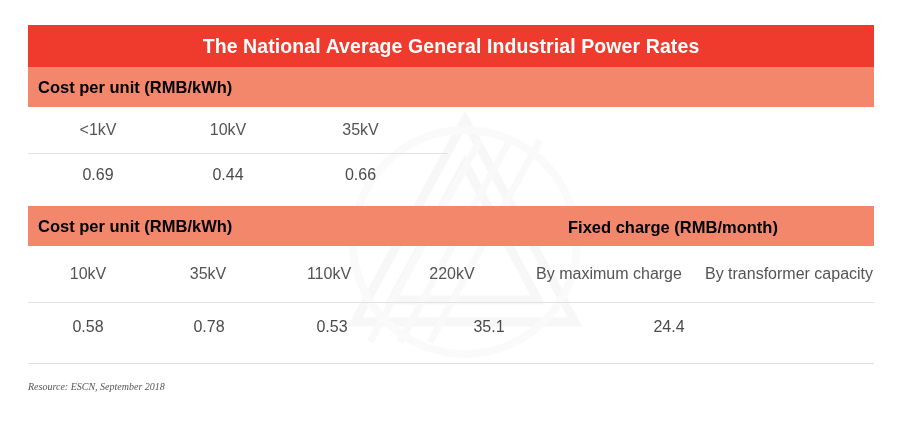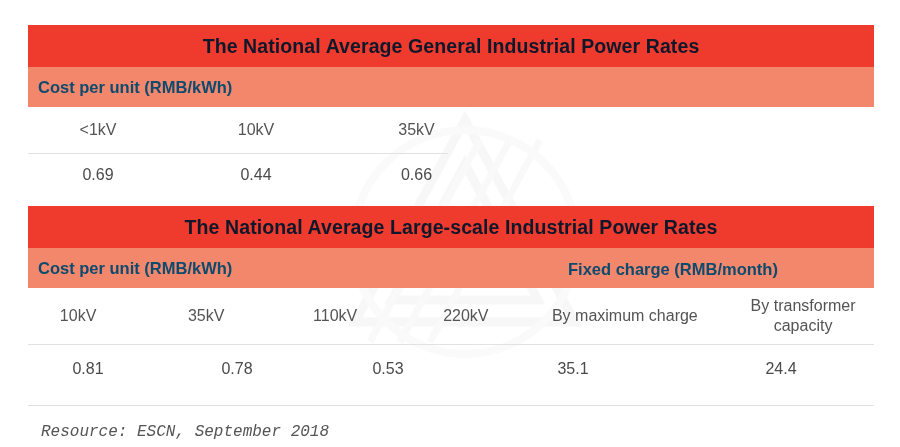--- a/index.html
+++ b/index.html
@@ -36,35 +36,35 @@
   .sheet {
     position: absolute;
     left: 28px;
     top: 25px;
     width: 846px;
     z-index: 1;
   }
 
   .title-bar {
     background: #ee3b2e;
-    color: #0f172a;
+    color: #ffffff;
     height: 42px;
     line-height: 42px;
     text-align: center;
     font-size: 19.5px;
     font-weight: bold;
     letter-spacing: 0.1px;
     white-space: nowrap;
     overflow: hidden;
   }
 
   .subhead-bar {
     position: relative;
     background: #f2876c;
-    color: #0c4a6e;
+    color: #000000;
     height: 40px;
     font-size: 16.5px;
     font-weight: bold;
   }
   .subhead-bar .sh-left {
     position: absolute;
     left: 10px;
     top: 0;
     line-height: 40px;
     white-space: nowrap;
@@ -77,21 +77,20 @@
     white-space: nowrap;
   }
 
   .grid {
     position: relative;
     background: transparent;
   }
   .row {
     display: flex;
     width: 100%;
-    gap: 28px;
   }
   .row.head-row { height: 46px; }
   .row.val-row  { height: 42px; }
   .row.head-row-2 { height: 56px; }
   .row.val-row-2  { height: 48px; }
 
   .cell {
     display: flex;
     align-items: center;
     justify-content: center;
@@ -117,26 +116,25 @@
     position: relative;
     margin-top: 12px;
   }
   .footer .fline {
     height: 1px;
     background: #e0e0e0;
     width: 100%;
   }
   .resource {
     margin-top: 17px;
-    font-family: Liberation Mono, monospace;
+    font-family: Liberation Serif, serif;
     font-style: italic;
-    font-size: 16px;
+    font-size: 10px;
     color: #555555;
     white-space: nowrap;
-    margin-left: 13px;
   }
 </style>
 </head>
 <body>
 
 <div id="infographic">
 
   <div class="watermark">
     <svg viewBox="0 0 270 270" width="270" height="270" aria-hidden="true">
       <g fill="none" stroke="#e8e8e8" stroke-width="9">
@@ -171,39 +169,38 @@
       <div class="row val-row">
         <div class="cell val" style="width:140px">0.69</div>
         <div class="cell val" style="width:120px">0.44</div>
         <div class="cell val" style="width:145px">0.66</div>
         <div class="cell val" style="flex:1"></div>
       </div>
     </div>
 
     <div class="spacer-after-t1"></div>
 
-    <div class="title-bar">The National Average Large-scale Industrial Power Rates</div>
 
     <div class="subhead-bar">
       <span class="sh-left">Cost per unit (RMB/kWh)</span>
       <span class="sh-right">Fixed charge (RMB/month)</span>
     </div>
 
     <div class="grid">
       <div class="row head-row-2">
         <div class="cell head" style="width:120px">10kV</div>
         <div class="cell head" style="width:120px">35kV</div>
         <div class="cell head" style="width:122px">110kV</div>
         <div class="cell head" style="width:124px">220kV</div>
         <div class="cell head" style="width:190px">By maximum charge</div>
         <div class="cell head" style="width:170px">By transformer capacity</div>
       </div>
       <div class="hline"></div>
       <div class="row val-row-2">
-        <div class="cell val" style="width:120px">0.81</div>
+        <div class="cell val" style="width:120px">0.58</div>
         <div class="cell val" style="width:122px">0.78</div>
         <div class="cell val" style="width:124px">0.53</div>
         <div class="cell val" style="width:190px">35.1</div>
         <div class="cell val" style="width:170px">24.4</div>
       </div>
     </div>
 
     <div class="footer">
       <div class="fline"></div>
       <div class="resource">Resource: ESCN, September 2018</div>

